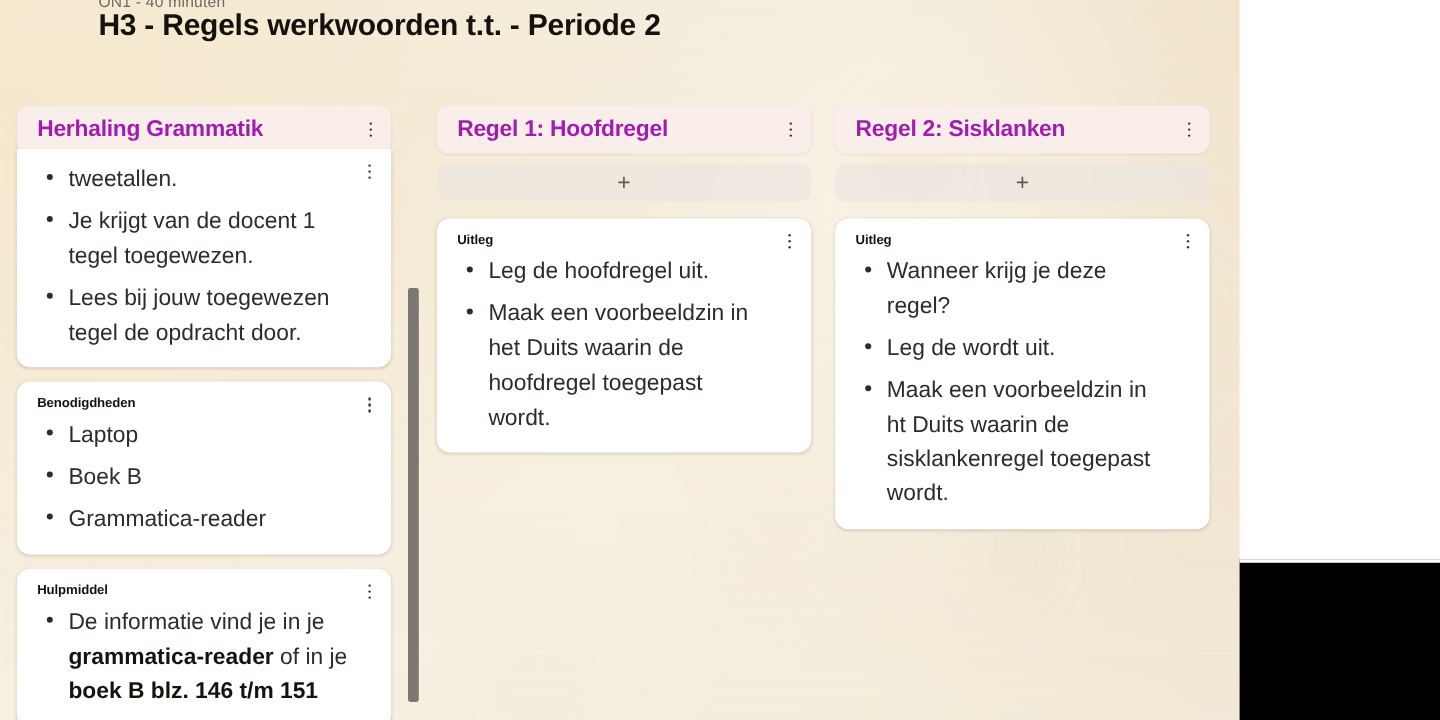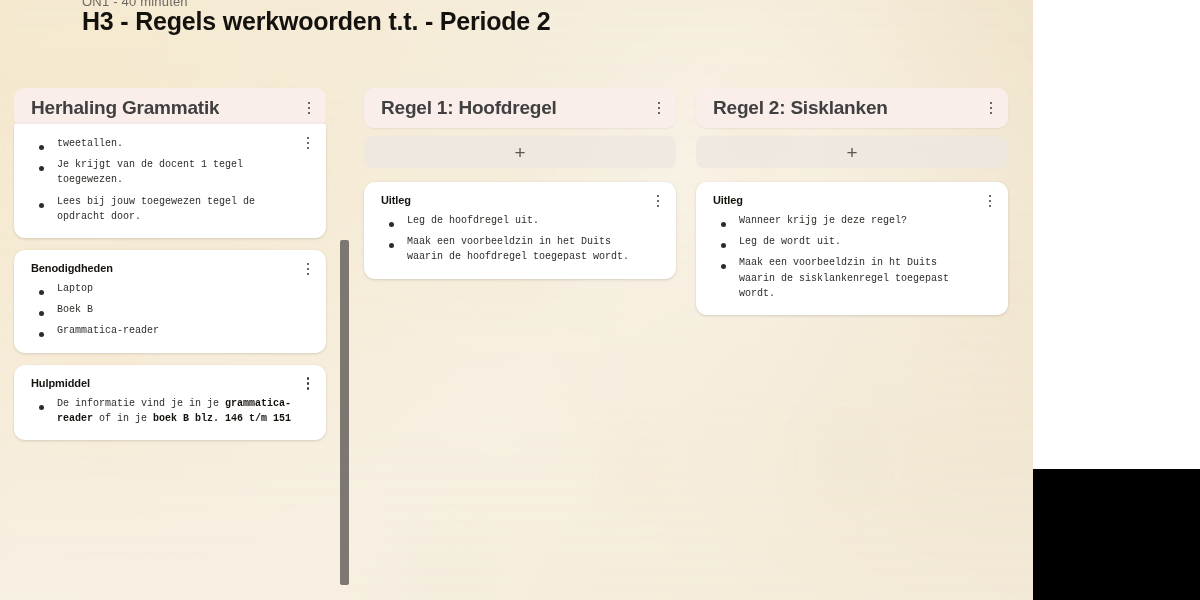--- a/index.html
+++ b/index.html
@@ -124,21 +124,21 @@
     border-radius: 10px;
     background: rgba(250,238,236,0.93);
     display: flex;
     align-items: center;
     padding: 0 34px 0 17px;
     box-shadow: 0 1px 2px rgba(0,0,0,0.06);
   }
   .col-header-title {
     font-size: 19px;
     font-weight: 700;
-    color: #404040;
+    color: #a21caf;
     letter-spacing: -0.2px;
     white-space: nowrap;
     overflow: hidden;
   }
 
   .add-btn {
     margin-top: 8px;
     height: 32px;
     border-radius: 8px;
     background: rgba(235,230,224,0.72);
@@ -177,25 +177,24 @@
     margin-bottom: 7px;
     letter-spacing: -0.1px;
   }
   .card ul {
     list-style: none;
     margin: 0; padding: 0;
   }
   .card li {
     position: relative;
     padding-left: 26px;
-    font-size: 10px;
+    font-size: 19px;
     line-height: 1.52;
     color: #2f2c28;
     margin-bottom: 6px;
-    font-family: Liberation Mono, monospace;
   }
   .card li:last-child { margin-bottom: 0; }
   .card li::before {
     content: "";
     position: absolute;
     left: 8px; top: 9px;
     width: 5px; height: 5px;
     border-radius: 50%;
     background: #2f2c28;
   }

